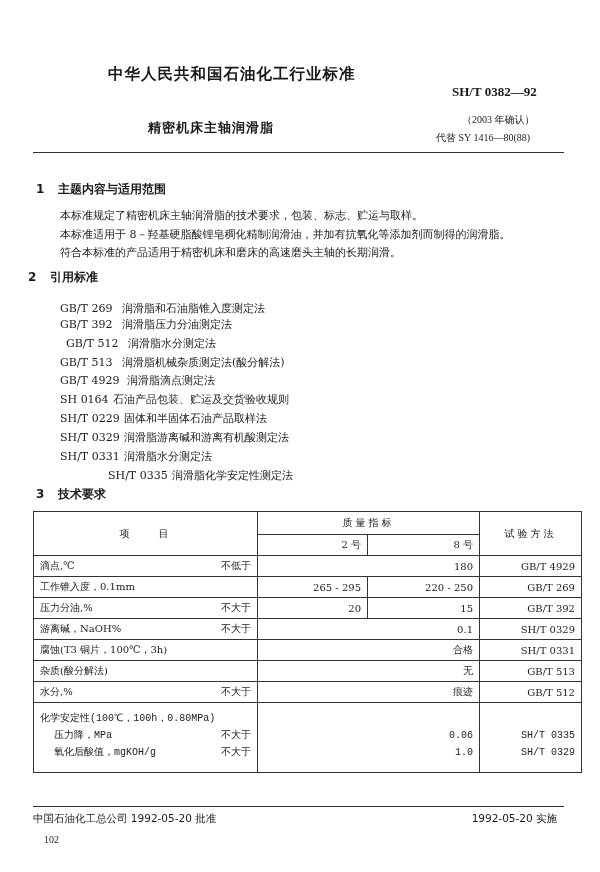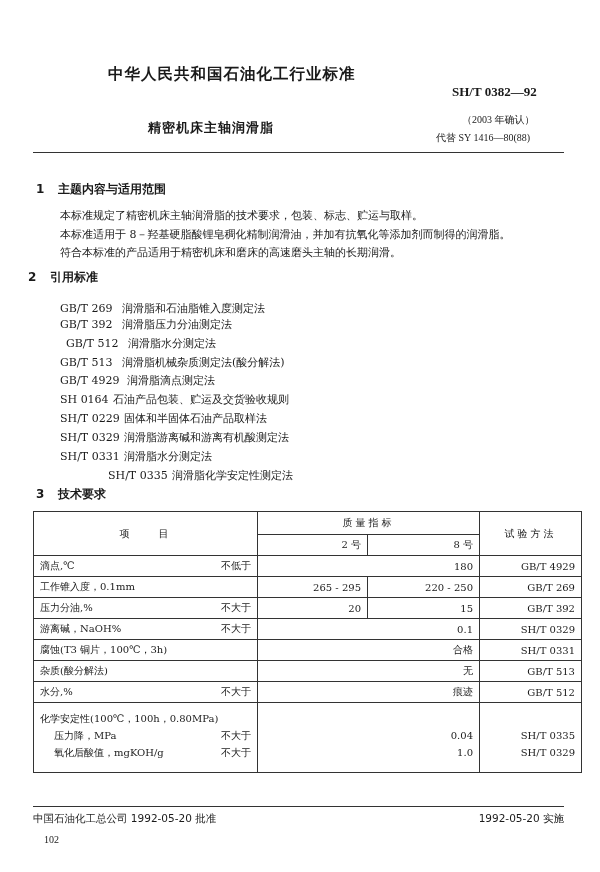--- a/index.html
+++ b/index.html
@@ -25,25 +25,25 @@
   .ref-code { display: inline-block; }
   
   table#tech { position: absolute; left: 33px; top: 511px; width: 548px;
                border-collapse: collapse; font-size: 10px; table-layout: fixed; }
   #tech td { border: 1px solid #333; padding: 0 6px; height: 20px; }
   #tech .c { text-align: right; }
   #tech .item { position: relative; }
   #tech .qual { float: right; }
   #tech .h { text-align: center; letter-spacing: 3px; }
   #tech .chem td { vertical-align: top; }
-  .chem-line { height: 17px; line-height: 17px; }
+  .chem-line { height: 17px; line-height: 17px; font-family: Liberation Mono, monospace; }
   .chem-sub { padding-left: 14px; }
 
   #footer-left { left: 33px; top: 807px; font-size: 10.5px; }
-  #footer-right { right: 36px; top: 807px; font-size: 10.5px; }
+  #footer-right { right: 43px; top: 807px; font-size: 10.5px; }
   #page-num { left: 44px; top: 834px; font-size: 10px; }
 </style>
 </head>
 <body>
 
 <div class="abs sans bold" id="hdr-org">中华人民共和国石油化工行业标准</div>
 <div class="abs serif bold" id="hdr-std">SH/T 0382—92</div>
 <div class="abs sans bold" id="hdr-title">精密机床主轴润滑脂</div>
 <div class="abs serif" id="hdr-confirm">（2003 年确认）</div>
 <div class="abs serif" id="hdr-replace">代替 SY 1416—80(88)</div>
@@ -132,21 +132,21 @@
     <td class="c">GB/T 512</td>
   </tr>
   <tr class="chem">
     <td style="height:62px; padding-top:7px;">
       <div class="chem-line">化学安定性(100℃，100h，0.80MPa)</div>
       <div class="chem-line chem-sub"><span>压力降，MPa</span><span class="qual">不大于</span></div>
       <div class="chem-line chem-sub"><span>氧化后酸值，mgKOH/g</span><span class="qual">不大于</span></div>
     </td>
     <td class="c" colspan="2" style="padding-top:7px;">
       <div class="chem-line">&nbsp;</div>
-      <div class="chem-line">0.04</div>
+      <div class="chem-line">0.06</div>
       <div class="chem-line">1.0</div>
     </td>
     <td class="c" style="padding-top:7px;">
       <div class="chem-line">&nbsp;</div>
       <div class="chem-line">SH/T 0335</div>
       <div class="chem-line">SH/T 0329</div>
     </td>
   </tr>
 </tbody>
   </table>

